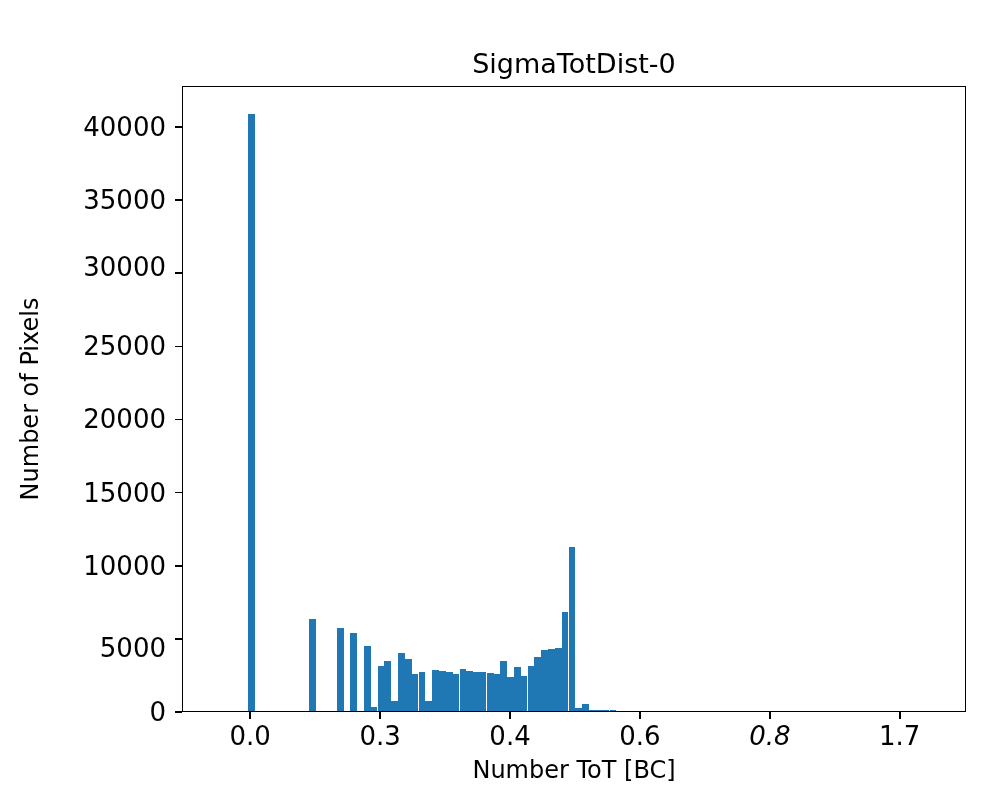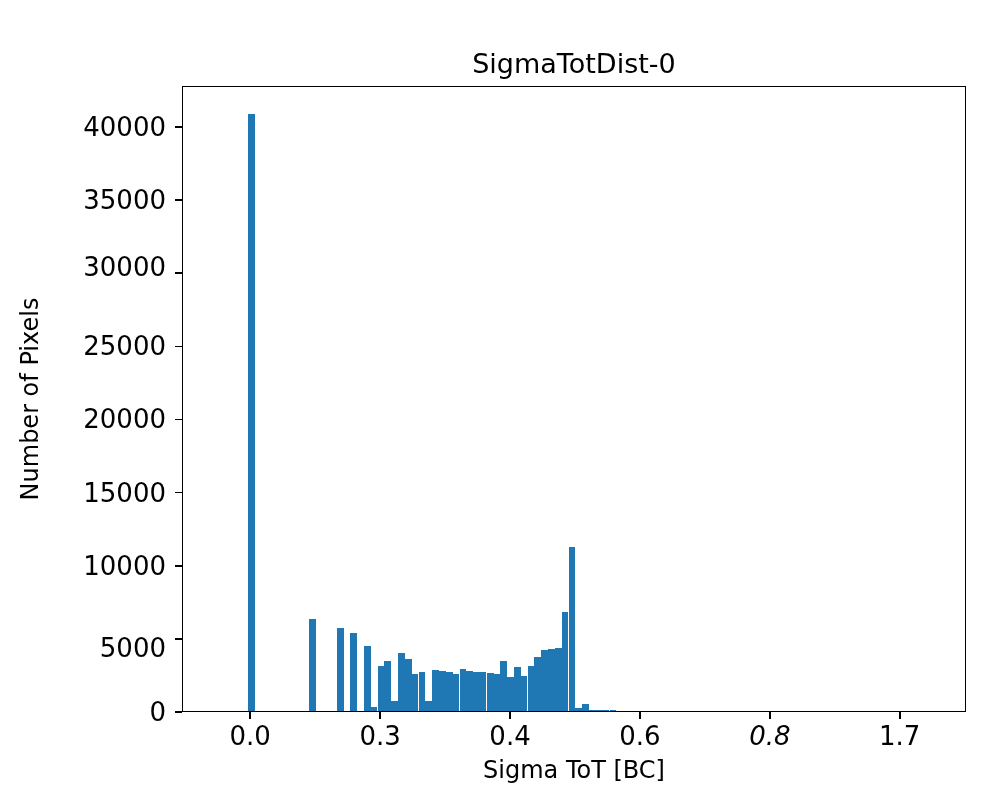--- a/index.html
+++ b/index.html
@@ -201,19 +201,19 @@
       <div class="tick-y" style="top: 325.546px;"></div>
       <div class="ticklabel-y" style="top: 326.346px;">25000</div>
       <div class="tick-y" style="top: 252.415px;"></div>
       <div class="ticklabel-y" style="top: 247px;">30000</div>
       <div class="tick-y" style="top: 179.284px;"></div>
       <div class="ticklabel-y" style="top: 180.084px;">35000</div>
       <div class="tick-y" style="top: 106.153px;"></div>
       <div class="ticklabel-y" style="top: 106.953px;">40000</div>
     </div>
 
-  <div id="xlabel">Sigma ToT [BC]</div>
+  <div id="xlabel">Number ToT [BC]</div>
 
   <div id="ylabel-wrap">
     <div id="ylabel">Number of Pixels</div>
   </div>
 
 </div>
 
 </body></html>

